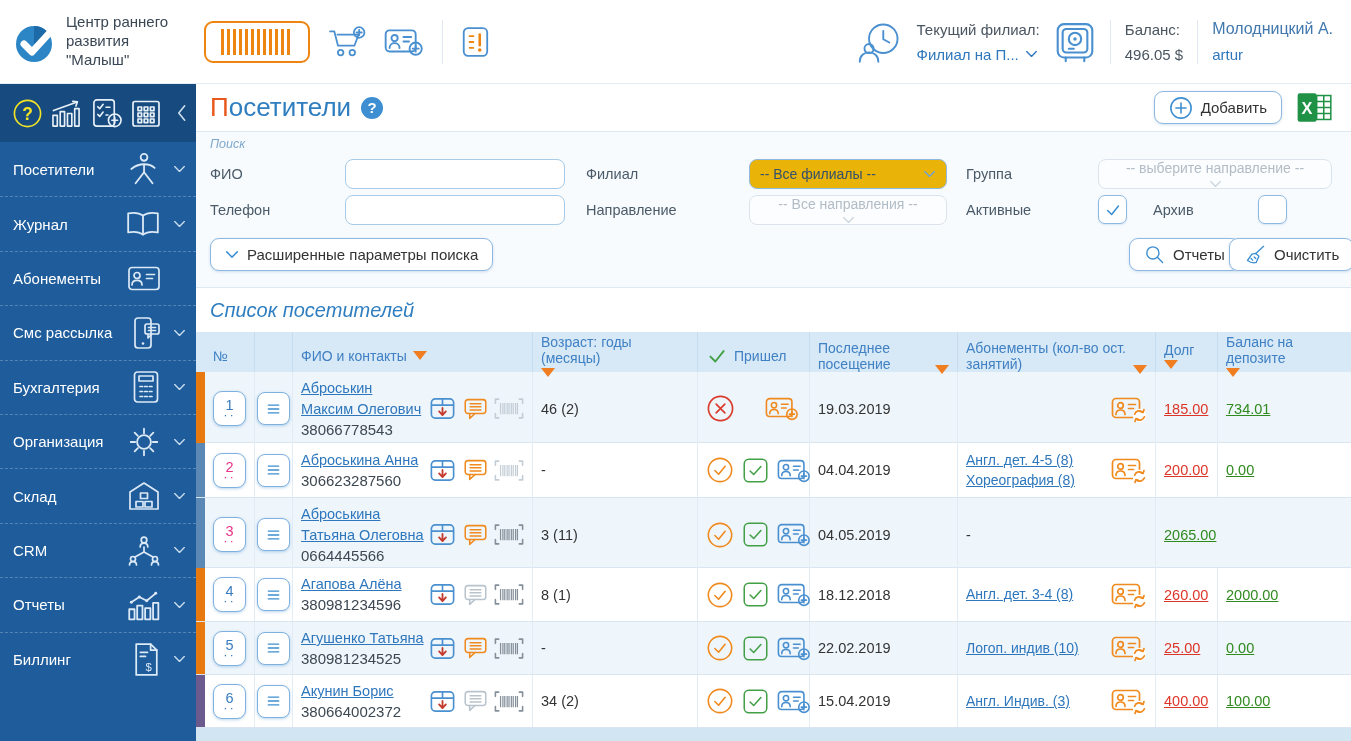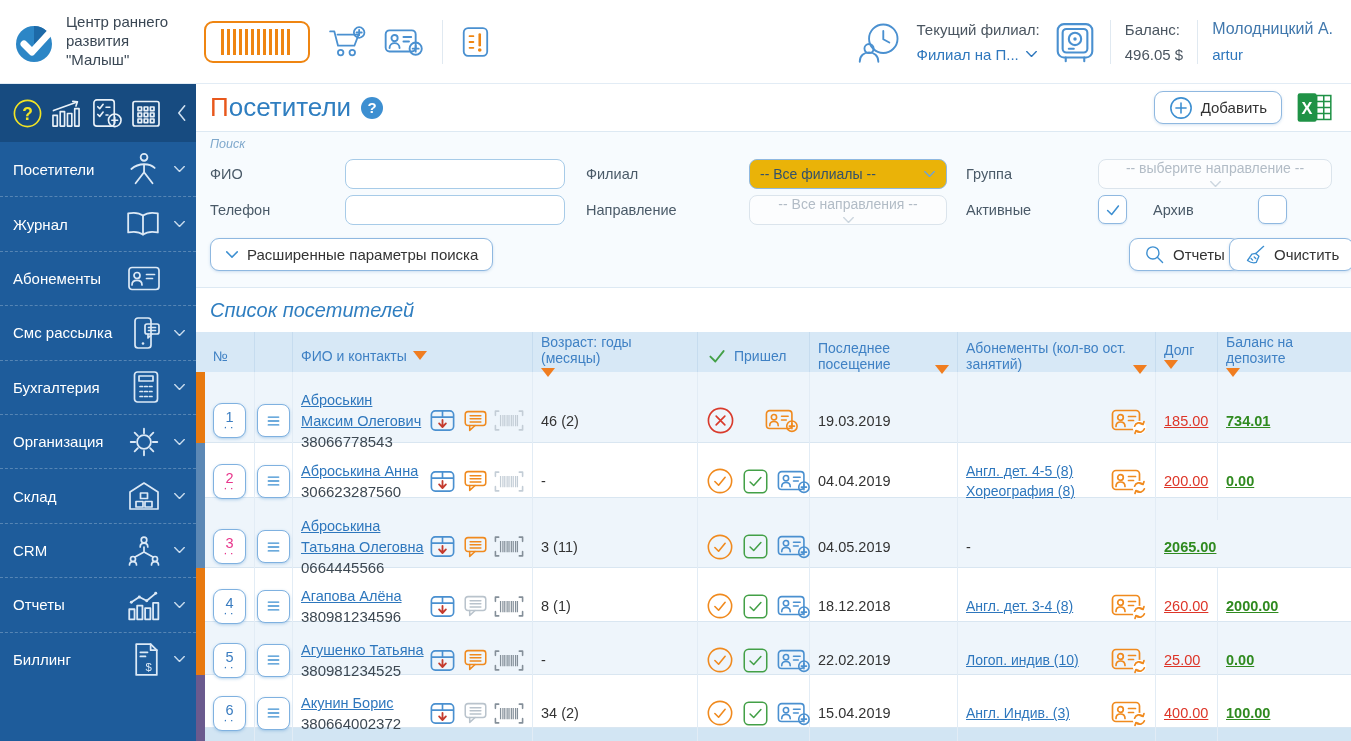--- a/index.html
+++ b/index.html
@@ -67,22 +67,22 @@
 
   
   .grid{display:grid;grid-template-columns:9px 50px 38px 240px 165px 112px 148px 198px 62px 133px;}
   .thead{height:40px;background:#d7e8f6;color:#3f81c4;font-size:14px;}
   .thead .hc{display:flex;align-items:center;padding:2px 8px;border-right:1px solid #c6dcef;line-height:1.15;cursor:pointer;}
   .thead .hc:last-child{border-right:none;}
   .arr{display:inline-block;width:0;height:0;border-left:7px solid transparent;border-right:7px solid transparent;border-top:9px solid #f07d20;margin-left:6px;vertical-align:middle;flex:none;}
   .hstack{display:flex;flex-direction:column;gap:2px;}
   .trow{border-bottom:1px solid #d9e6f1;background:#fff;}
   .trow.alt{background:#eef5fb;}
-  .cell{display:flex;align-items:center;padding:18px 8px;border-right:1px solid #e2ecf5;min-width:0;}
-  .cell:last-child{border-right:none;font-weight:bold;}
+  .cell{display:flex;align-items:center;padding:6px 8px;border-right:1px solid #e2ecf5;min-width:0;}
+  .cell:last-child{border-right:none;}
   .bar{padding:0;border-right:none;}
   .bar-orange{background:#e8790f;} .bar-steel{background:#5c88b5;} .bar-purple{background:#6a5a8e;}
   .c-center{justify-content:center;}
   .numbtn{width:33px;height:35px;border:1px solid #7fb1e0;border-radius:9px;background:#fff;box-shadow:0 1px 3px rgba(61,135,201,.35);display:flex;flex-direction:column;align-items:center;justify-content:center;cursor:pointer;font-size:14.5px;line-height:13px;}
   .numbtn .dots{font-size:13px;letter-spacing:2px;line-height:6px;}
   .num-blue{color:#3a7cc0;} .num-pink{color:#e8358b;}
   .menubtn{width:33px;height:33px;border:1px solid #7fb1e0;border-radius:8px;background:#fff;box-shadow:0 1px 3px rgba(61,135,201,.35);display:flex;align-items:center;justify-content:center;color:#3d8fd1;cursor:pointer;}
   .who{flex:1;min-width:0;line-height:1.3;}
   .name-link{font-size:14.5px;color:#2e77bd;text-decoration:underline;cursor:pointer;display:inline;}
   .phone{font-size:15px;color:#3d4852;}

